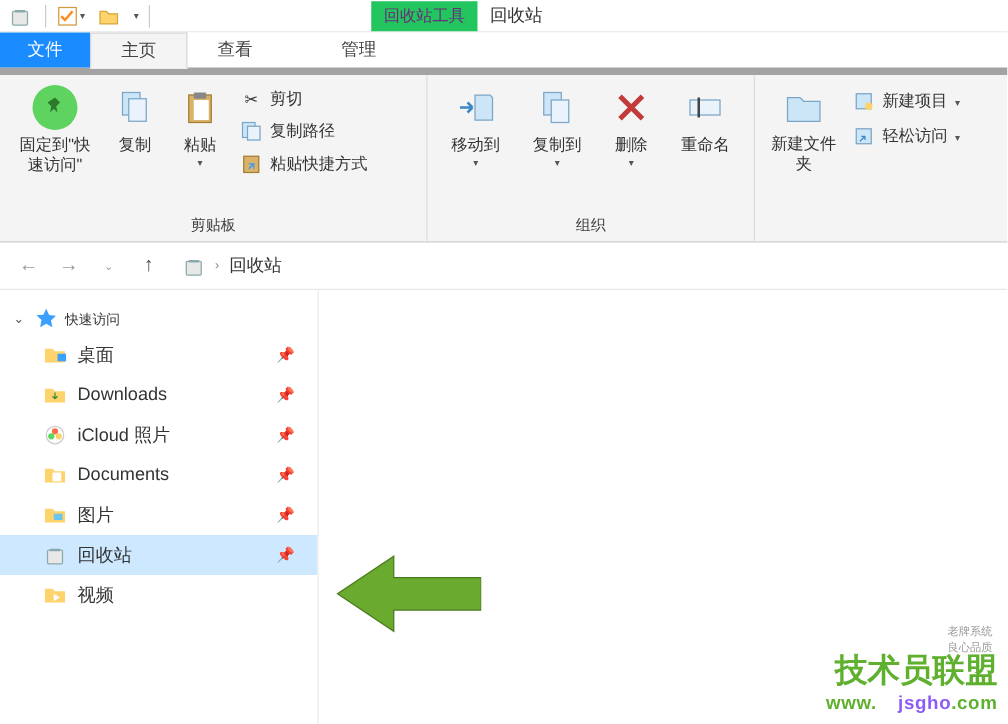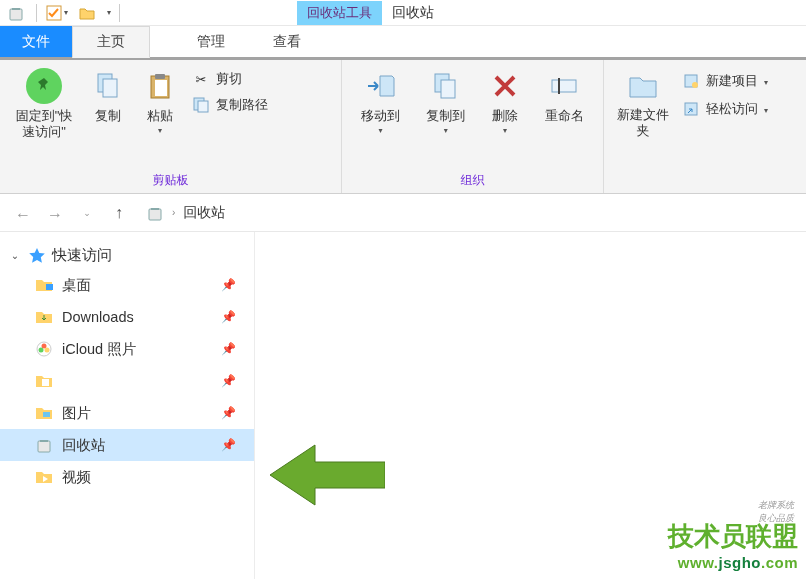--- a/index.html
+++ b/index.html
@@ -4,35 +4,35 @@
 <style>
 * { margin: 0; padding: 0; box-sizing: border-box; }
 body { font-family: "Microsoft YaHei", "Segoe UI", sans-serif; font-size: 13px; color: #333; background: #fff; width: 806px; height: 579px; overflow: hidden; position: relative; }
 
 
 .titlebar { height: 26px; background: #fff; display: flex; align-items: center; padding: 0 4px; border-bottom: 1px solid #e8e8e8; }
 .qat { display: flex; align-items: center; gap: 6px; }
 .qat-item { width: 24px; height: 22px; display: flex; align-items: center; justify-content: center; }
 .qat-sep { width: 1px; height: 18px; background: #ccc; margin: 0 2px; }
 .qat-drop { font-size: 8px; color: #555; margin-left: 2px; }
-.context-tab { margin-left: 175px; background: #7dd3fc; color: #6a2e7a; padding: 3px 10px; font-size: 13px; }
+.context-tab { margin-left: 175px; background: #22c55e; color: #6a2e7a; padding: 3px 10px; font-size: 13px; }
 .title-text { margin-left: 10px; font-size: 14px; color: #333; }
 
 
-.ribbon-tabs { height: 34px; display: flex; align-items: stretch; background: #fff; border-bottom: 3px solid #a3a3a3; }
+.ribbon-tabs { height: 34px; display: flex; align-items: stretch; background: #fff; border-bottom: 6px solid #a3a3a3; }
 .ribbon-tab { padding: 0 24px; display: flex; align-items: center; font-size: 14px; color: #444; cursor: pointer; }
 .ribbon-tab.file { background: #1a8cff; color: #fff; padding: 0 22px; }
 .ribbon-tab.active { background: #f4f4f4; border: 1px solid #d8d8d8; border-bottom: 1px solid #f4f4f4; margin-bottom: -1px; }
 .ribbon-tab.manage { margin-left: 23px; }
 
 
 .ribbon { height: 134px; background: #f4f4f4; display: flex; border-bottom: 1px solid #d0d0d0; }
 .ribbon-group { display: flex; flex-direction: column; padding: 4px 8px 2px 8px; border-right: 1px solid #dcdcdc; }
 .ribbon-group-content { flex: 1; display: flex; align-items: flex-start; gap: 4px; }
-.ribbon-group-label { text-align: center; font-size: 12px; color: #6d28d9; padding: 2px 0; }
+.ribbon-group-label { text-align: center; font-size: 12px; color: #404040; padding: 2px 0; }
 .big-btn { display: flex; flex-direction: column; align-items: center; justify-content: flex-start; width: 62px; padding: 4px 2px; text-align: center; cursor: pointer; }
 .big-btn .icon-box { width: 36px; height: 36px; display: flex; align-items: center; justify-content: center; margin-bottom: 4px; }
 .big-btn .lbl { font-size: 13px; line-height: 16px; color: #333; }
 .big-btn.pin .icon-box { background: #5fd35f; border-radius: 50%; }
 .small-btns { display: flex; flex-direction: column; gap: 4px; padding-top: 4px; }
 .small-btn { display: flex; align-items: center; gap: 6px; padding: 2px 4px; color: #333; cursor: pointer; font-size: 13px; }
 .small-btn .si { width: 18px; height: 18px; display: flex; align-items: center; justify-content: center; }
 .tri-down { font-size: 8px; color: #555; margin-top: 2px; }
 .new-side { display: flex; flex-direction: column; gap: 6px; padding-top: 6px; }
 .new-side .small-btn { min-width: 110px; }
@@ -60,22 +60,22 @@
 
 
 .green-arrow { position: absolute; left: 265px; top: 440px; }
 
 
 .watermark { position: absolute; right: 8px; bottom: 8px; font-weight: bold; display: flex; flex-direction: column; align-items: flex-end; }
 .wm-title { display: flex; font-size: 26px; }
 .wm-title span.g { color: #5fb02e; text-shadow: 1px 1px 0 #fff; }
 .wm-url { font-size: 15px; letter-spacing: 0.5px; }
 .wm-url .g { color: #5fb02e; }
-.wm-url .o { color: #15803d; }
-.wm-small { position:absolute; right:12px; bottom:54px; font-size:9px; color:#999;font-style:italic; }
+.wm-url .o { color: #8b5cf6; margin-left: 17px; }
+.wm-small { position:absolute; right:12px; bottom:54px; font-size:9px; color:#999; }
 
 svg { display: block; }
 </style>
 </head>
 <body>
 
 <div class="titlebar">
   <div class="qat">
     <div class="qat-item">
       <svg width="16" height="16">
@@ -99,22 +99,22 @@
     <span class="qat-drop">▾</span>
     <div class="qat-sep"></div>
   </div>
   <div class="context-tab">回收站工具</div>
   <div class="title-text">回收站</div>
 </div>
 
 <div class="ribbon-tabs">
   <div class="ribbon-tab file">文件</div>
   <div class="ribbon-tab active">主页</div>
+  <div class="ribbon-tab">查看</div>
   <div class="ribbon-tab manage">管理</div>
-  <div class="ribbon-tab">查看</div>
 </div>
 
 <div class="ribbon">
 
   <div class="ribbon-group" style="width:342px;">
     <div class="ribbon-group-content">
       <div class="big-btn pin" style="width:72px;">
         <div class="icon-box">
             <svg width="20" height="20">
               <path d="M10 2l4 4-3 3 1 5-3-3-3 3 1-5-3-3z" fill="#2c7a2c"></path>
@@ -148,20 +148,29 @@
           <span>剪切</span>
         </div>
         <div class="small-btn">
           <span class="si">
               <svg width="16" height="16">
                 <rect x="1" y="1" width="10" height="12" fill="#cde6f7" stroke="#7aa5c7"></rect>
                 <rect x="5" y="4" width="10" height="11" fill="#eaf3fb" stroke="#7aa5c7"></rect>
               </svg>
             </span>
           <span>复制路径</span>
+        </div>
+        <div class="small-btn">
+          <span class="si">
+              <svg width="16" height="16">
+                <rect x="2" y="2" width="12" height="13" fill="#d9b36a" stroke="#a67c2e"></rect>
+                <path d="M6 12l4-4M6 8h4v4" stroke="#39f" fill="none"></path>
+              </svg>
+            </span>
+          <span>粘贴快捷方式</span>
         </div>
       </div>
     </div>
     <div class="ribbon-group-label">剪贴板</div>
   </div>
 
   <div class="ribbon-group" style="width:262px;">
     <div class="ribbon-group-content">
       <div class="big-btn">
         <div class="icon-box">
@@ -256,21 +265,21 @@
   </div>
 </div>
 
 <div class="content">
   <div class="sidebar">
     <div class="tree-quick">
       <span class="tree-caret">⌄</span>
       <svg width="18" height="18">
           <path d="M9 1l2.3 5 5.5.5-4 3.8 1.1 5.4L9 13l-4.9 2.7L5.2 10l-4-3.8 5.5-.5z" fill="#3aa0ff"></path>
         </svg>
-      <span style="font-size:15px;">快速访问</span>
+      <span style="font-size:11px;">快速访问</span>
     </div>
 
     <div class="tree-item">
       <span class="ti-icon">
           <svg width="18" height="18">
             <path d="M1 4h6l2 2h8v9H1z" fill="#ffd36b"></path>
             <rect x="11" y="8" width="7" height="6" fill="#3aa0ff"></rect>
           </svg>
         </span>
       <span class="ti-label">桌面</span>
@@ -298,20 +307,21 @@
       <span class="ti-label">iCloud 照片</span>
       <span class="ti-pin">📌</span>
     </div>
     <div class="tree-item">
       <span class="ti-icon">
           <svg width="18" height="18">
             <path d="M1 4h6l2 2h8v9H1z" fill="#ffd36b"></path>
             <rect x="7" y="7" width="7" height="7" fill="#fff"></rect>
           </svg>
         </span>
+      <span class="ti-label">Documents</span>
       <span class="ti-pin">📌</span>
     </div>
     <div class="tree-item">
       <span class="ti-icon">
           <svg width="18" height="18">
             <path d="M1 4h6l2 2h8v9H1z" fill="#ffd36b"></path>
             <rect x="8" y="8" width="7" height="5" fill="#6bc5f0"></rect>
           </svg>
         </span>
       <span class="ti-label">图片</span>

